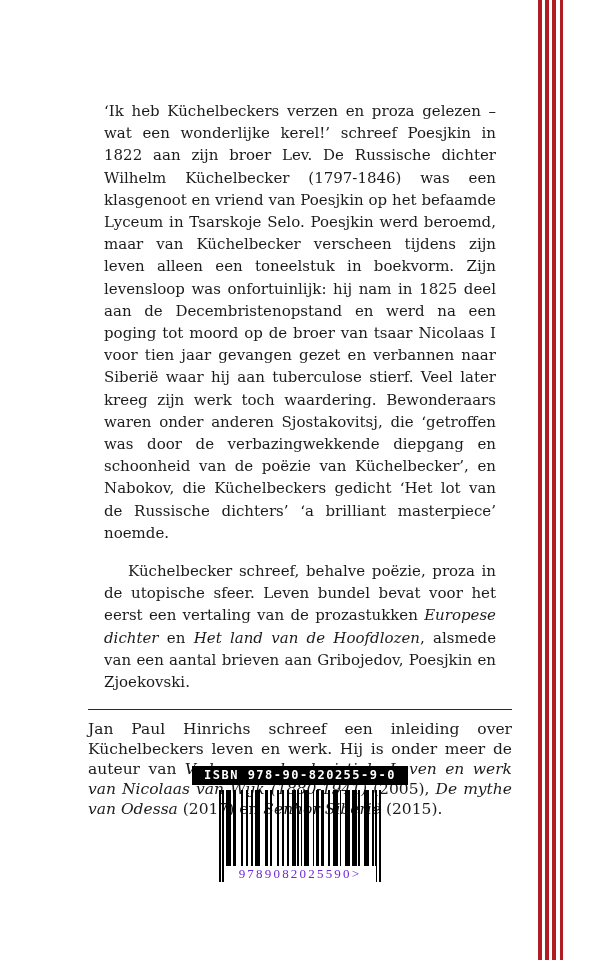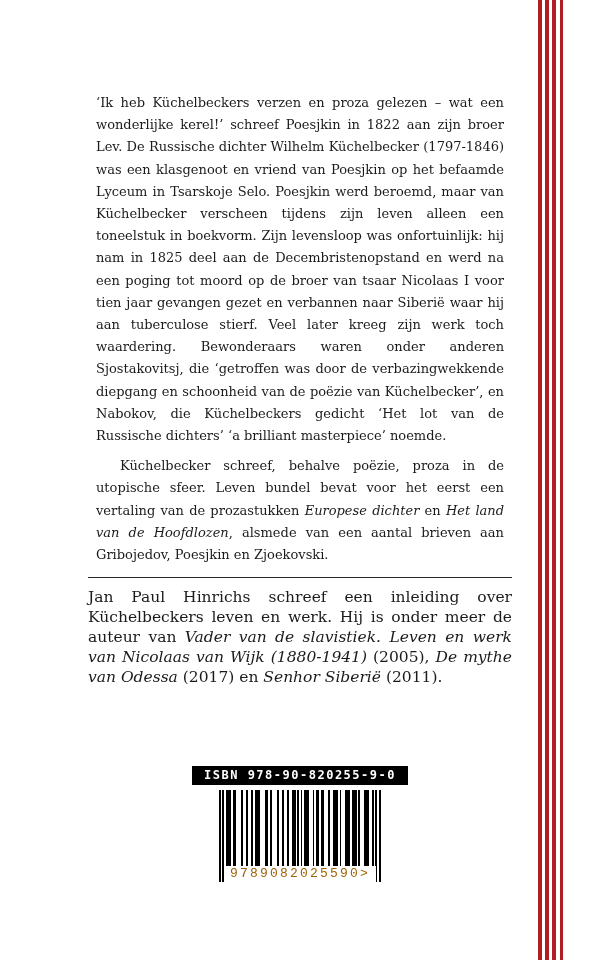--- a/index.html
+++ b/index.html
@@ -18,22 +18,22 @@
     background: repeating-linear-gradient(90deg,
       var(--stripe-red, #b01e23) 0px, var(--stripe-red, #b01e23) 3.6px,
       #ffffff 3.6px, #ffffff 7.2px);
   }
   .text-block {
     position: absolute;
     left: 88px; top: 84px;
     width: 424px;
   }
   p.main {
-    margin: 8px;
-    font-size: 13px;
+    margin: 16px;
+    font-size: 15px;
     line-height: 22.2px;
     text-align: justify;
   }
   p.indent { text-indent: 24px; }
   .it { font-style: italic; }
   .rule {
     border: none;
     border-top: 1px solid #2a2a2a;
     margin: 11px 0 9px 0;
     height: 0;
@@ -68,45 +68,45 @@
     width: 162px;
     height: 92px;
   }
   .bars { position: absolute; top: 0; left: 0; }
   .bars svg { display: block; }
   .digits {
     position: absolute;
     bottom: 0; left: 5px; right: 5px;
     height: 16px;
     background: #ffffff;
-    font-family: Liberation Mono, monospace;
+    font-family: Liberation Serif, serif;
     font-size: 13px;
     letter-spacing: 2.2px;
     text-align: center;
     line-height: 16px;
-    color: #a16207;
+    color: #6d28d9;
     white-space: nowrap;
   }
 </style>
 </head>
 <body>
 
 <div class="page">
 
   <div class="stripes"></div>
 
   <div class="text-block">
 
     <p class="main">‘Ik heb Küchelbeckers verzen en proza gelezen – wat een wonderlijke kerel!’ schreef Poesjkin in 1822 aan zijn broer Lev. De Russische dichter Wilhelm Küchelbecker (1797-1846) was een klasgenoot en vriend van Poesjkin op het befaamde Lyceum in Tsarskoje Selo. Poesjkin werd beroemd, maar van Küchelbecker verscheen tijdens zijn leven alleen een toneelstuk in boekvorm. Zijn levensloop was onfortuinlijk: hij nam in 1825 deel aan de Decembristenopstand en werd na een poging tot moord op de broer van tsaar Nicolaas I voor tien jaar gevangen gezet en verbannen naar Siberië waar hij aan tuberculose stierf. Veel later kreeg zijn werk toch waardering. Bewonderaars waren onder anderen Sjostakovitsj, die ‘getroffen was door de verbazingwekkende diepgang en schoonheid van de poëzie van Küchelbecker’, en Nabokov, die Küchelbeckers gedicht ‘Het lot van de Russische dichters’ ‘a brilliant masterpiece’ noemde.</p>
 
     <p class="main indent"><span>Küchelbecker schreef, behalve poëzie, proza in de utopische sfeer. Leven bundel bevat voor het eerst een vertaling van de prozastukken </span><span class="it">Europese dichter</span><span> en </span><span class="it">Het land van de Hoofdlozen</span><span>, alsmede van een aantal brieven aan Gribojedov, Poesjkin en Zjoekovski.</span></p>
 
     <hr class="rule">
 
-    <p class="bio"><span>Jan Paul Hinrichs schreef een inleiding over Küchelbeckers leven en werk. Hij is onder meer de auteur van </span><span class="it">Vader van de slavistiek. Leven en werk van Nicolaas van Wijk (1880-1941)</span><span> (2005), </span><span class="it">De mythe van Odessa</span><span> (2017) en </span><span class="it">Senhor Siberië</span><span> (2011).</span></p>
+    <p class="bio"><span>Jan Paul Hinrichs schreef een inleiding over Küchelbeckers leven en werk. Hij is onder meer de auteur van </span><span class="it">Vader van de slavistiek. Leven en werk van Nicolaas van Wijk (1880-1941)</span><span> (2005), </span><span class="it">De mythe van Odessa</span><span> (2017) en </span><span class="it">Senhor Siberië</span><span> (2015).</span></p>
   </div>
 
   <div class="isbn-area">
     <div class="isbn-label">ISBN 978-90-820255-9-0</div>
     <div class="barcode">
       <div class="bars">
           <svg width="161.5" height="92" xmlns="http://www.w3.org/2000/svg" shape-rendering="crispEdges">
             <rect x="0.00" y="0" width="1.7" height="92" fill="#000"></rect>
             <rect x="3.40" y="0" width="1.7" height="92" fill="#000"></rect>
             <rect x="6.80" y="0" width="1.7" height="76" fill="#000"></rect>

